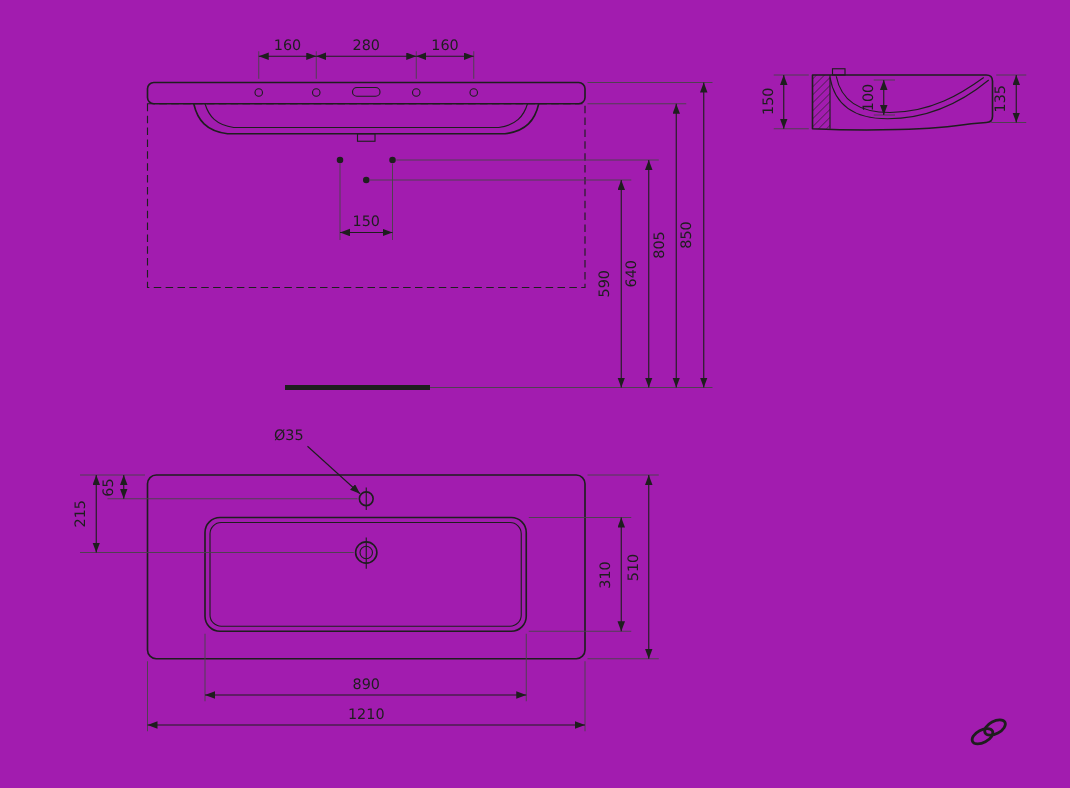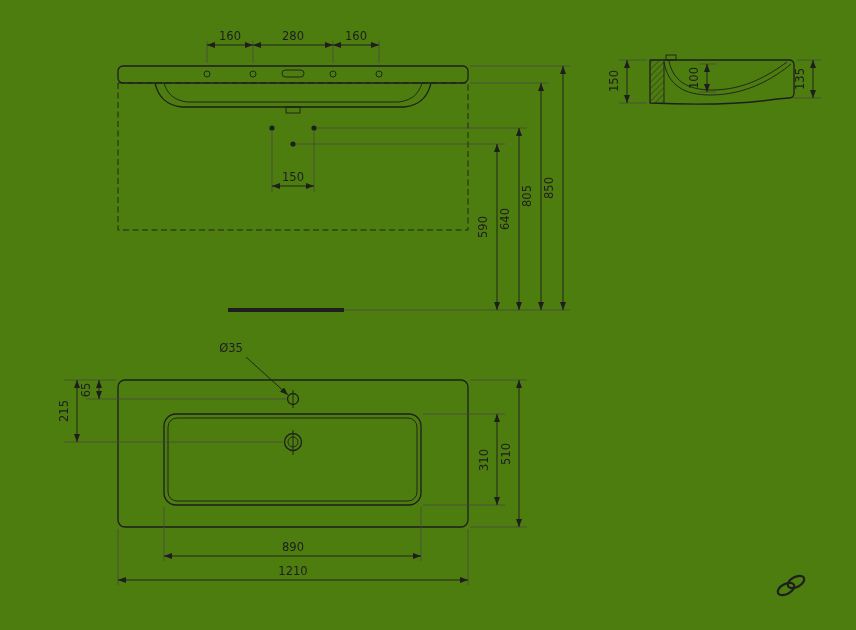--- a/index.html
+++ b/index.html
@@ -1,17 +1,17 @@
 <!DOCTYPE html>
 <html style="--ink: #1e1e1e;"><head>
 <meta charset="utf-8">
 <style>
   :root { --ink:#1e1e1e; }
   html,body { margin:0; padding:0; background:#ffffff; }
-  .stage { width:856px; height:630px; background:#4d7c0f; overflow:hidden; }
+  .stage { width:856px; height:630px; background:#a21caf; overflow:hidden; }
   .txt { font:11.5px "DejaVu Sans", sans-serif; fill:var(--ink); }
   .ol   { fill:none; stroke:var(--ink); stroke-width:1.3; stroke-linejoin:round; }
   .thin { fill:none; stroke:var(--ink); stroke-width:0.9; }
   .ext  { fill:none; stroke:#454545; stroke-width:0.7; }
   .dim  { fill:none; stroke:var(--ink); stroke-width:0.9; }
   .dash { stroke-dasharray:6 3.5; }
   .dot  { fill:var(--ink); stroke:none; }
   .floor{ stroke:var(--ink); stroke-width:4; }
   .logo { fill:none; stroke:var(--ink); stroke-width:2.2; }
 </style>

